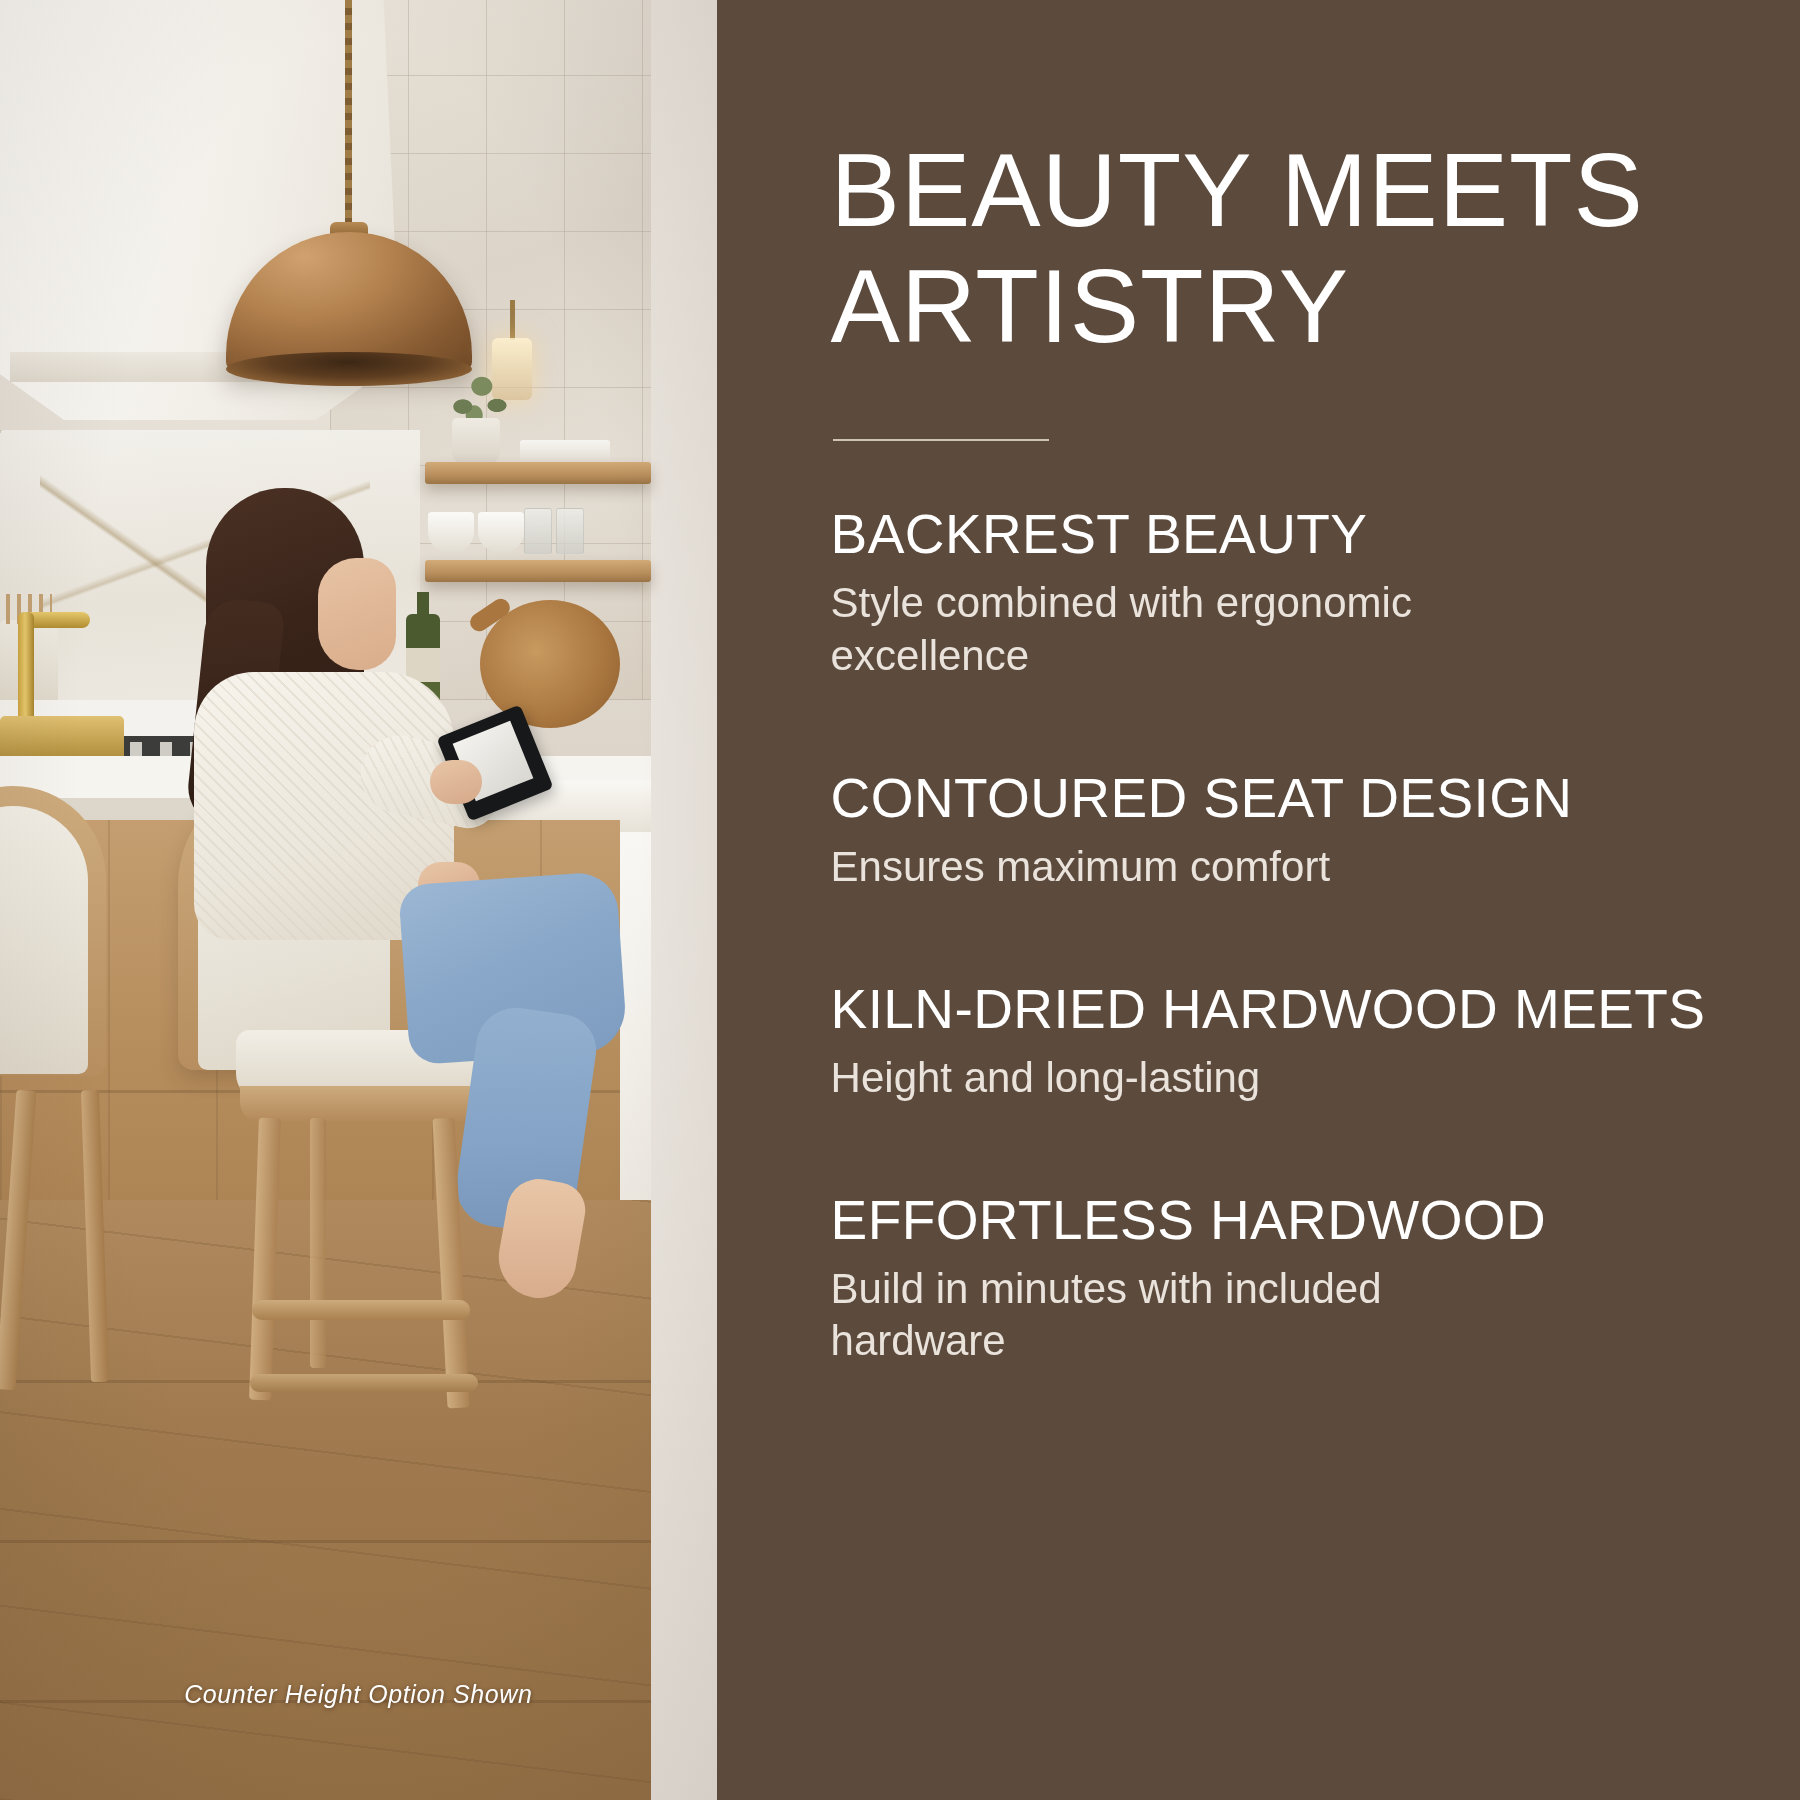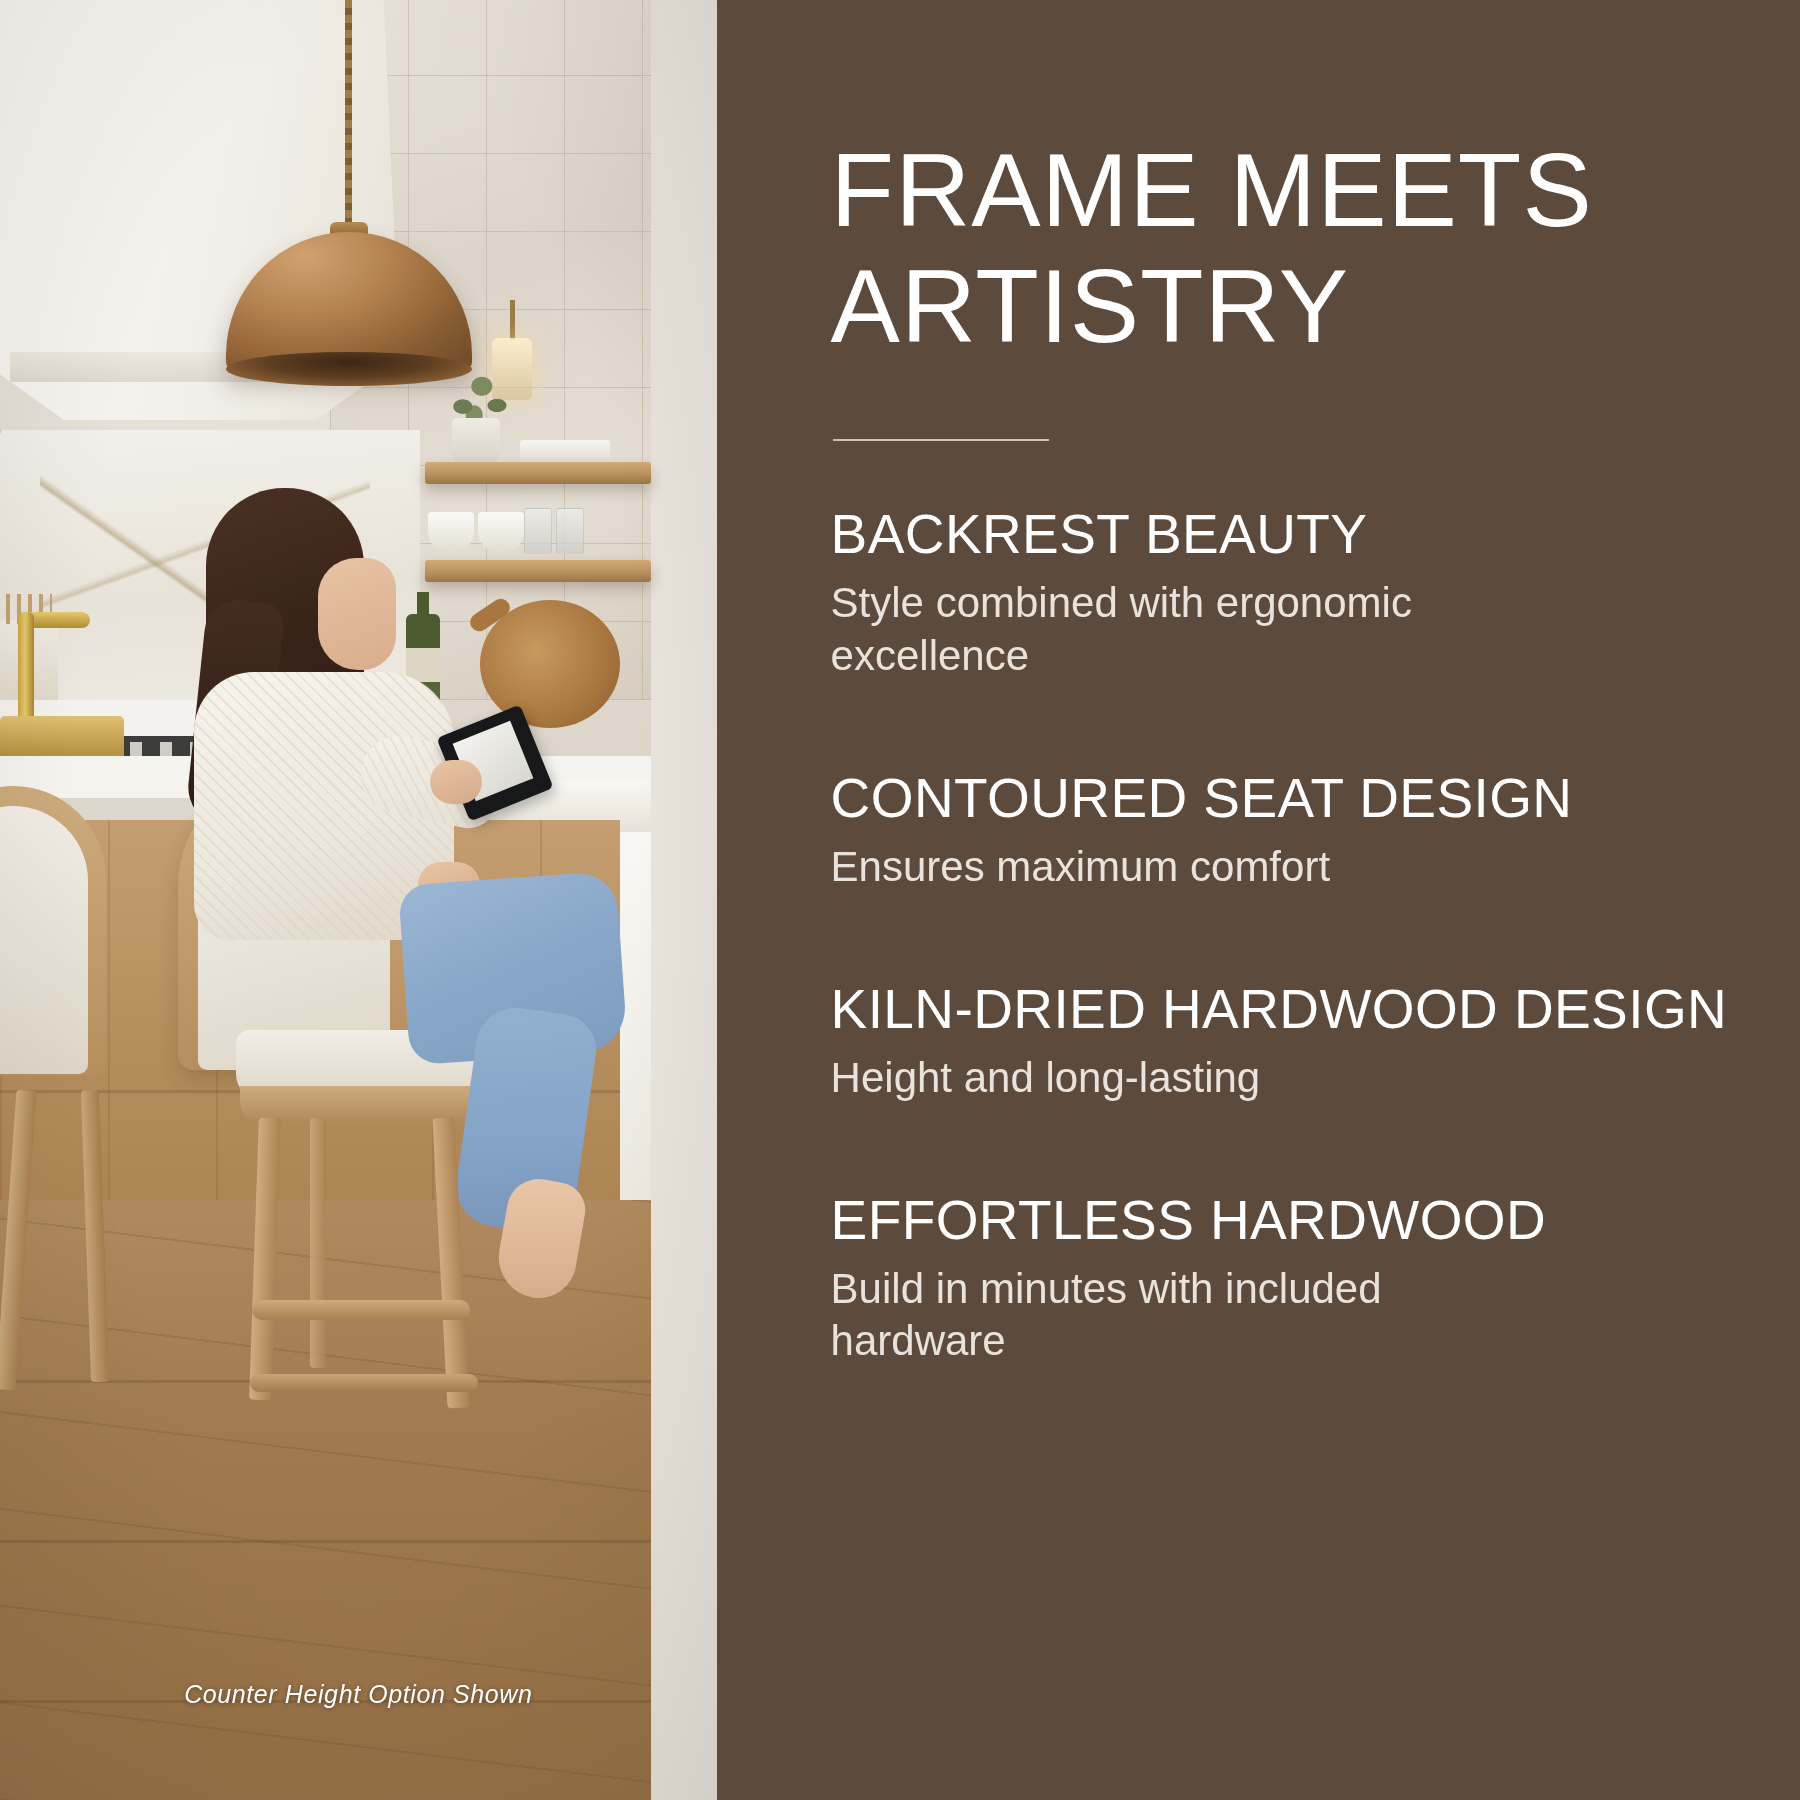--- a/index.html
+++ b/index.html
@@ -438,35 +438,35 @@
     <div class="leg leg-a"></div>
     <div class="leg leg-b"></div>
     <div class="stretcher"></div>
     <div class="stretcher2"></div>
 
     <div class="photo-vignette"></div>
     <div class="photo-caption">Counter Height Option Shown</div>
   </div>
 
   <div class="info-panel">
-    <h1 class="headline">FRAME MEETS
+    <h1 class="headline">BEAUTY MEETS
 ARTISTRY</h1>
     <div class="divider"></div>
 
     <div class="features">
       <div class="feature">
         <div class="feature-title">BACKREST BEAUTY</div>
         <div class="feature-desc">Style combined with ergonomic excellence</div>
       </div>
       <div class="feature">
         <div class="feature-title">CONTOURED SEAT DESIGN</div>
         <div class="feature-desc">Ensures maximum comfort</div>
       </div>
       <div class="feature">
-        <div class="feature-title">KILN-DRIED HARDWOOD DESIGN</div>
+        <div class="feature-title">KILN-DRIED HARDWOOD MEETS</div>
         <div class="feature-desc">Height and long-lasting</div>
       </div>
       <div class="feature">
         <div class="feature-title">EFFORTLESS HARDWOOD</div>
         <div class="feature-desc">Build in minutes with included hardware</div>
       </div>
     </div>
   </div>
 
 </div>

